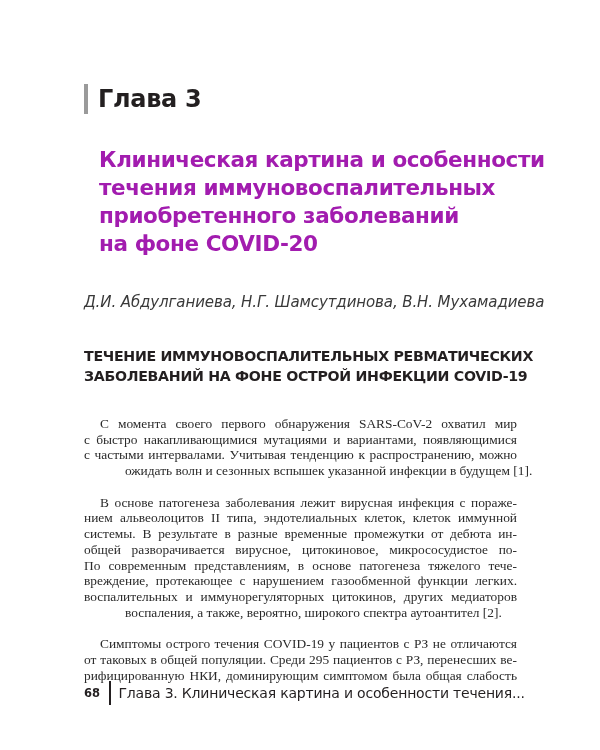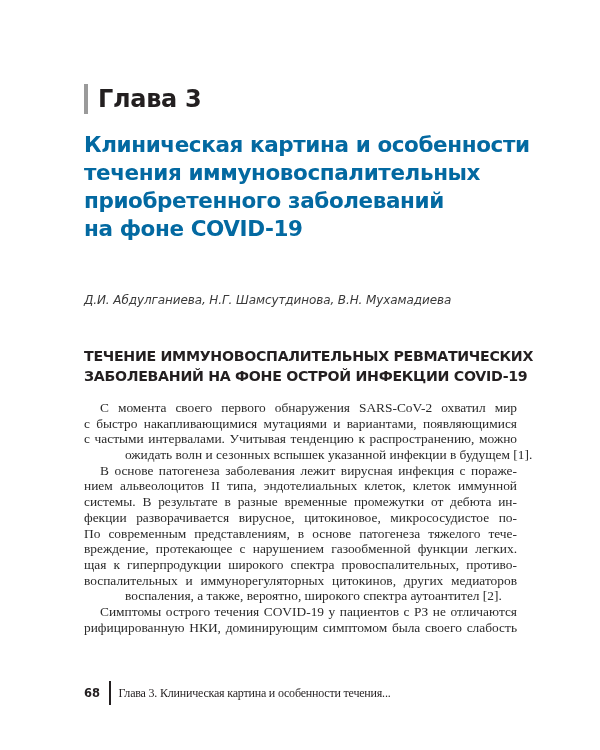--- a/index.html
+++ b/index.html
@@ -13,91 +13,91 @@
     display: flex; align-items: center;
   }
   .chapter-bar { width: 4px; height: 30px; background: #9a9a9a; margin-right: 10px; }
   .chapter-text {
     font-family: "DejaVu Sans", sans-serif; font-weight: bold; font-size: 24px;
     letter-spacing: -0.3px; color: #231f20;
   }
   .chapter-title {
     position: absolute; left: 84px; top: 131px; width: 440px;
     font-family: "DejaVu Sans", sans-serif; font-weight: bold; font-size: 21.5px;
-    line-height: 28px; letter-spacing: -0.4px; color: #0369a1; margin: 0;
+    line-height: 28px; letter-spacing: -0.4px; color: #a21caf; margin: 15px;
   }
   .chapter-title span { display: block; white-space: nowrap; }
   .authors {
     position: absolute; left: 84px; top: 293px;
-    font-family: "DejaVu Sans", sans-serif; font-style: italic; font-size: 12px;
+    font-family: "DejaVu Sans", sans-serif; font-style: italic; font-size: 15px;
     color: #3a3a3a; letter-spacing: -0.1px;
   }
   .section-heading {
     position: absolute; left: 84px; top: 346px; width: 440px;
     font-family: "DejaVu Sans", sans-serif; font-weight: bold; font-size: 14.2px;
     line-height: 20px; letter-spacing: -0.3px; color: #231f20; margin: 0;
   }
   .section-heading span { display: block; white-space: nowrap; text-align: center; }
   .body-text {
     position: absolute; left: 84px; top: 400px; width: 433px;
     font-family: "Liberation Serif", serif; font-size: 13.4px; line-height: 15.7px;
     color: #2a2a2a;
   }
   .body-text .line { display: block; white-space: nowrap; text-align: justify; text-align-last: justify; height: 15.7px; }
   .body-text .line.last { text-align-last: left; margin-left: 41px; }
-  .body-text .line.indent { padding-left: 16px; }
+  .body-text .line.indent { padding-left: 16px; margin-top: 16px; }
   .footer {
     position: absolute; left: 84px; top: 682px; height: 22px;
     display: flex; align-items: center;
     font-family: "DejaVu Sans", sans-serif; font-size: 11px; color: #231f20;
   }
   .page-number { font-weight: bold; font-size: 11.5px; }
   .footer-divider { width: 1.5px; height: 24px; background: #231f20; margin: 0 8px 0 9px; }
-  .running-title { font-size: 12px; letter-spacing: -0.2px; font-family: Liberation Serif, serif; }
+  .running-title { font-size: 14px; letter-spacing: -0.2px; }
 </style>
 </head>
 <body>
 
 <div class="page">
 
   <div class="chapter-label">
     <div class="chapter-bar"></div>
     <span class="chapter-text">Глава 3</span>
   </div>
 
   <h1 class="chapter-title">
     <span>Клиническая картина и особенности</span>
     <span>течения иммуновоспалительных</span>
     <span>приобретенного заболеваний</span>
-    <span>на фоне COVID-19</span>
+    <span>на фоне COVID-20</span>
   </h1>
 
   <div class="authors">Д.И. Абдулганиева, Н.Г. Шамсутдинова, В.Н. Мухамадиева</div>
 
   <h2 class="section-heading">
     <span>ТЕЧЕНИЕ ИММУНОВОСПАЛИТЕЛЬНЫХ РЕВМАТИЧЕСКИХ</span>
     <span>ЗАБОЛЕВАНИЙ НА ФОНЕ ОСТРОЙ ИНФЕКЦИИ COVID-19</span>
   </h2>
 
   <div class="body-text">
     <span class="line indent">С момента своего первого обнаружения SARS-CoV-2 охватил мир</span>
     <span class="line">с быстро накапливающимися мутациями и вариантами, появляющимися</span>
     <span class="line">с частыми интервалами. Учитывая тенденцию к распространению, можно</span>
     <span class="line last">ожидать волн и сезонных вспышек указанной инфекции в будущем [1].</span>
     <span class="line indent">В основе патогенеза заболевания лежит вирусная инфекция с пораже-</span>
     <span class="line">нием альвеолоцитов II типа, эндотелиальных клеток, клеток иммунной</span>
     <span class="line">системы. В результате в разные временные промежутки от дебюта ин-</span>
-    <span class="line">фекции разворачивается вирусное, цитокиновое, микрососудистое по-</span>
+    <span class="line">общей разворачивается вирусное, цитокиновое, микрососудистое по-</span>
     <span class="line">По современным представлениям, в основе патогенеза тяжелого тече-</span>
     <span class="line">вреждение, протекающее с нарушением газообменной функции легких.</span>
-    <span class="line">щая к гиперпродукции широкого спектра провоспалительных, противо-</span>
     <span class="line">воспалительных и иммунорегуляторных цитокинов, других медиаторов</span>
     <span class="line last">воспаления, а также, вероятно, широкого спектра аутоантител [2].</span>
     <span class="line indent">Симптомы острого течения COVID-19 у пациентов с РЗ не отличаются</span>
-    <span class="line">рифицированную НКИ, доминирующим симптомом была своего слабость</span>
+    <span class="line">от таковых в общей популяции. Среди 295 пациентов с РЗ, перенесших ве-</span>
+    <span class="line">рифицированную НКИ, доминирующим симптомом была общая слабость</span>
   </div>
 
   <div class="footer">
     <span class="page-number">68</span>
     <div class="footer-divider"></div>
     <span class="running-title">Глава 3. Клиническая картина и особенности течения...</span>
   </div>
 
 </div>
 

